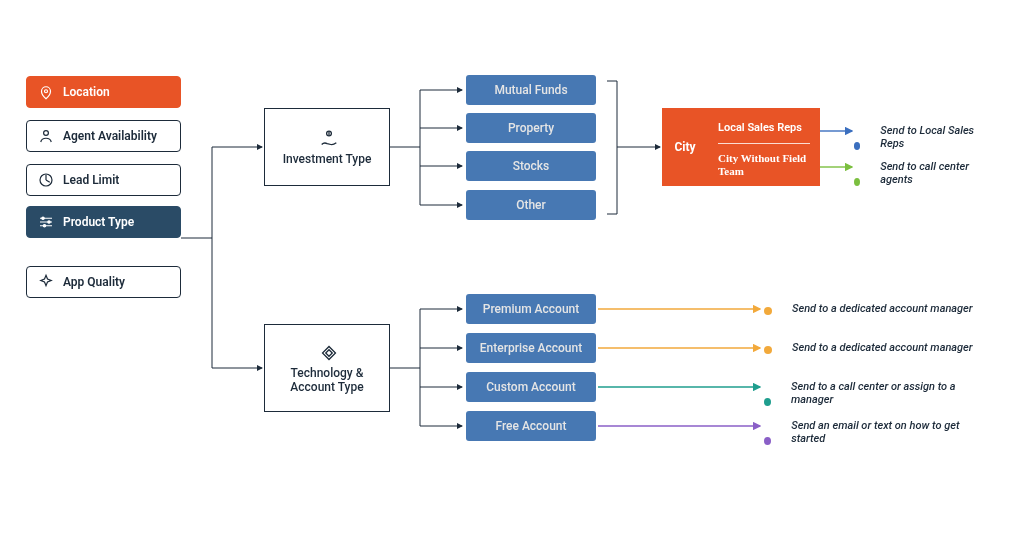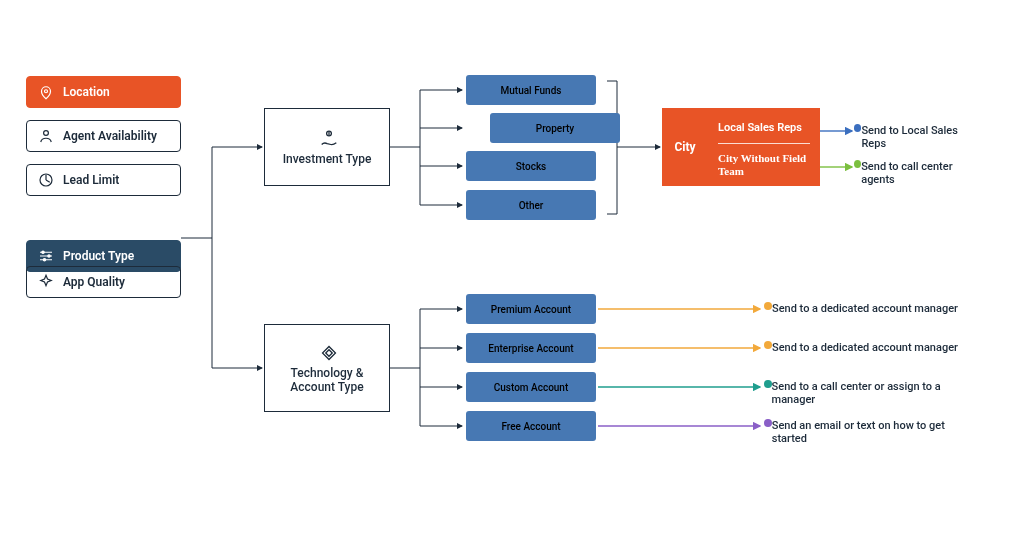--- a/index.html
+++ b/index.html
@@ -1,27 +1,27 @@
 <!DOCTYPE html>
 <html><head>
 <meta charset="utf-8">
 <style>
   html,body{margin:0;padding:0;background:#fff;font-family:-apple-system,BlinkMacSystemFont,"Segoe UI",Roboto,Arial,sans-serif;font-size:12px;color:#1d2b3a;}
   svg{display:block;}
   .pill{position:absolute;display:flex;align-items:center;gap:8px;height:32px;width:155px;border:1px solid #1d2b3a;border-radius:4px;padding:0 10px;box-sizing:border-box;font-weight:600;font-size:12px;}
   .pill-orange{background:#e85426;border-color:#e85426;color:#fff;}
   .pill-navy{background:#2a4b66;border-color:#2a4b66;color:#fff;}
   .node-box{position:absolute;border:1px solid #1d2b3a;background:#fff;display:flex;flex-direction:column;align-items:center;justify-content:center;gap:6px;padding:0 10px;box-sizing:border-box;text-align:center;font-size:12px;font-weight:500;}
-  .opt{position:absolute;display:flex;align-items:center;justify-content:center;height:30px;width:130px;border-radius:3px;background:#4778b3;color:#000000;font-size:10px;font-weight:500;box-sizing:border-box;}
+  .opt{position:absolute;display:flex;align-items:center;justify-content:center;height:30px;width:130px;border-radius:3px;background:#4778b3;color:#e5e5e5;font-size:12px;font-weight:500;box-sizing:border-box;}
   .city-box{position:absolute;background:#e85426;color:#fff;display:flex;align-items:stretch;box-sizing:border-box;}
   .city-left{display:flex;align-items:center;justify-content:center;width:46px;font-weight:700;font-size:12px;}
   .city-right{display:flex;flex-direction:column;justify-content:flex-end;flex:1;padding:0 10px;font-size:11px;font-weight:600;line-height:1.2;}
   .city-right > div{padding:8px 0;}
   .city-div{border-top:1px solid rgba(255,255,255,0.8);font-family:Liberation Serif, serif;}
-  .action{position:absolute;display:flex;align-items:flex-start;gap:0;font-size:11px;font-weight:500;}
+  .action{position:absolute;display:flex;align-items:flex-end;gap:20px;font-size:11px;font-weight:500;font-style:italic;}
   .dot{width:8px;height:8px;border-radius:50%;}
   .icon-svg{width:18px;height:18px;flex:0 0 auto;}
 </style>
 </head>
 <body>
 
 <div style="position:relative;width:976px;height:543px;margin-top:28px;">
 
 <svg width="1024" height="543" style="position:absolute;top:0;left:0">
   <defs>
@@ -105,21 +105,21 @@
 <div class="pill" style="left:26px;top:136px">
   <span class="icon-svg">
     <svg viewBox="0 0 24 24" width="18" height="18" fill="none" stroke="#1d2b3a" stroke-width="1.6">
           <circle cx="12" cy="12" r="8"></circle>
           <path d="M12 12 L12 5 M12 12 L17 15"></path>
         </svg>
   </span>
   <span>Lead Limit</span>
 </div>
 
-<div class="pill pill-navy" style="left:26px;top:212px">
+<div class="pill pill-navy" style="left:26px;top:178px">
   <span class="icon-svg">
     <svg viewBox="0 0 24 24" width="18" height="18" fill="none" stroke="#fff" stroke-width="1.6">
           <path d="M4 7h16M4 12h16M4 17h16"></path>
           <circle cx="8" cy="7" r="1.6" fill="#fff"></circle>
           <circle cx="16" cy="12" r="1.6" fill="#fff"></circle>
           <circle cx="10" cy="17" r="1.6" fill="#fff"></circle>
         </svg>
   </span>
   <span>Product Type</span>
 </div>
@@ -147,21 +147,21 @@
   <span class="icon-svg">
     <svg viewBox="0 0 24 24" width="22" height="22" fill="none" stroke="#1d2b3a" stroke-width="1.4">
           <rect x="7" y="7" width="10" height="10" transform="rotate(45 12 12)"></rect>
           <rect x="9.5" y="9.5" width="5" height="5" transform="rotate(45 12 12)"></rect>
         </svg>
   </span>
   <span>Technology &amp; Account Type</span>
 </div>
 
 <div class="opt" style="left:466px;top:47px">Mutual Funds</div>
-<div class="opt" style="left:490px;top:85px">Property</div>
+<div class="opt" style="left:466px;top:85px">Property</div>
 <div class="opt" style="left:466px;top:123px">Stocks</div>
 <div class="opt" style="left:466px;top:162px">Other</div>
 
 <div class="opt" style="left:466px;top:305px">Enterprise Account</div>
 <div class="opt" style="left:466px;top:266px">Premium Account</div>
 <div class="opt" style="left:466px;top:344px">Custom Account</div>
 <div class="opt" style="left:466px;top:383px">Free Account</div>
 
 <div class="city-box" style="left:662px;top:80px;width:158px;height:78px">
   <div class="city-left">City</div>

